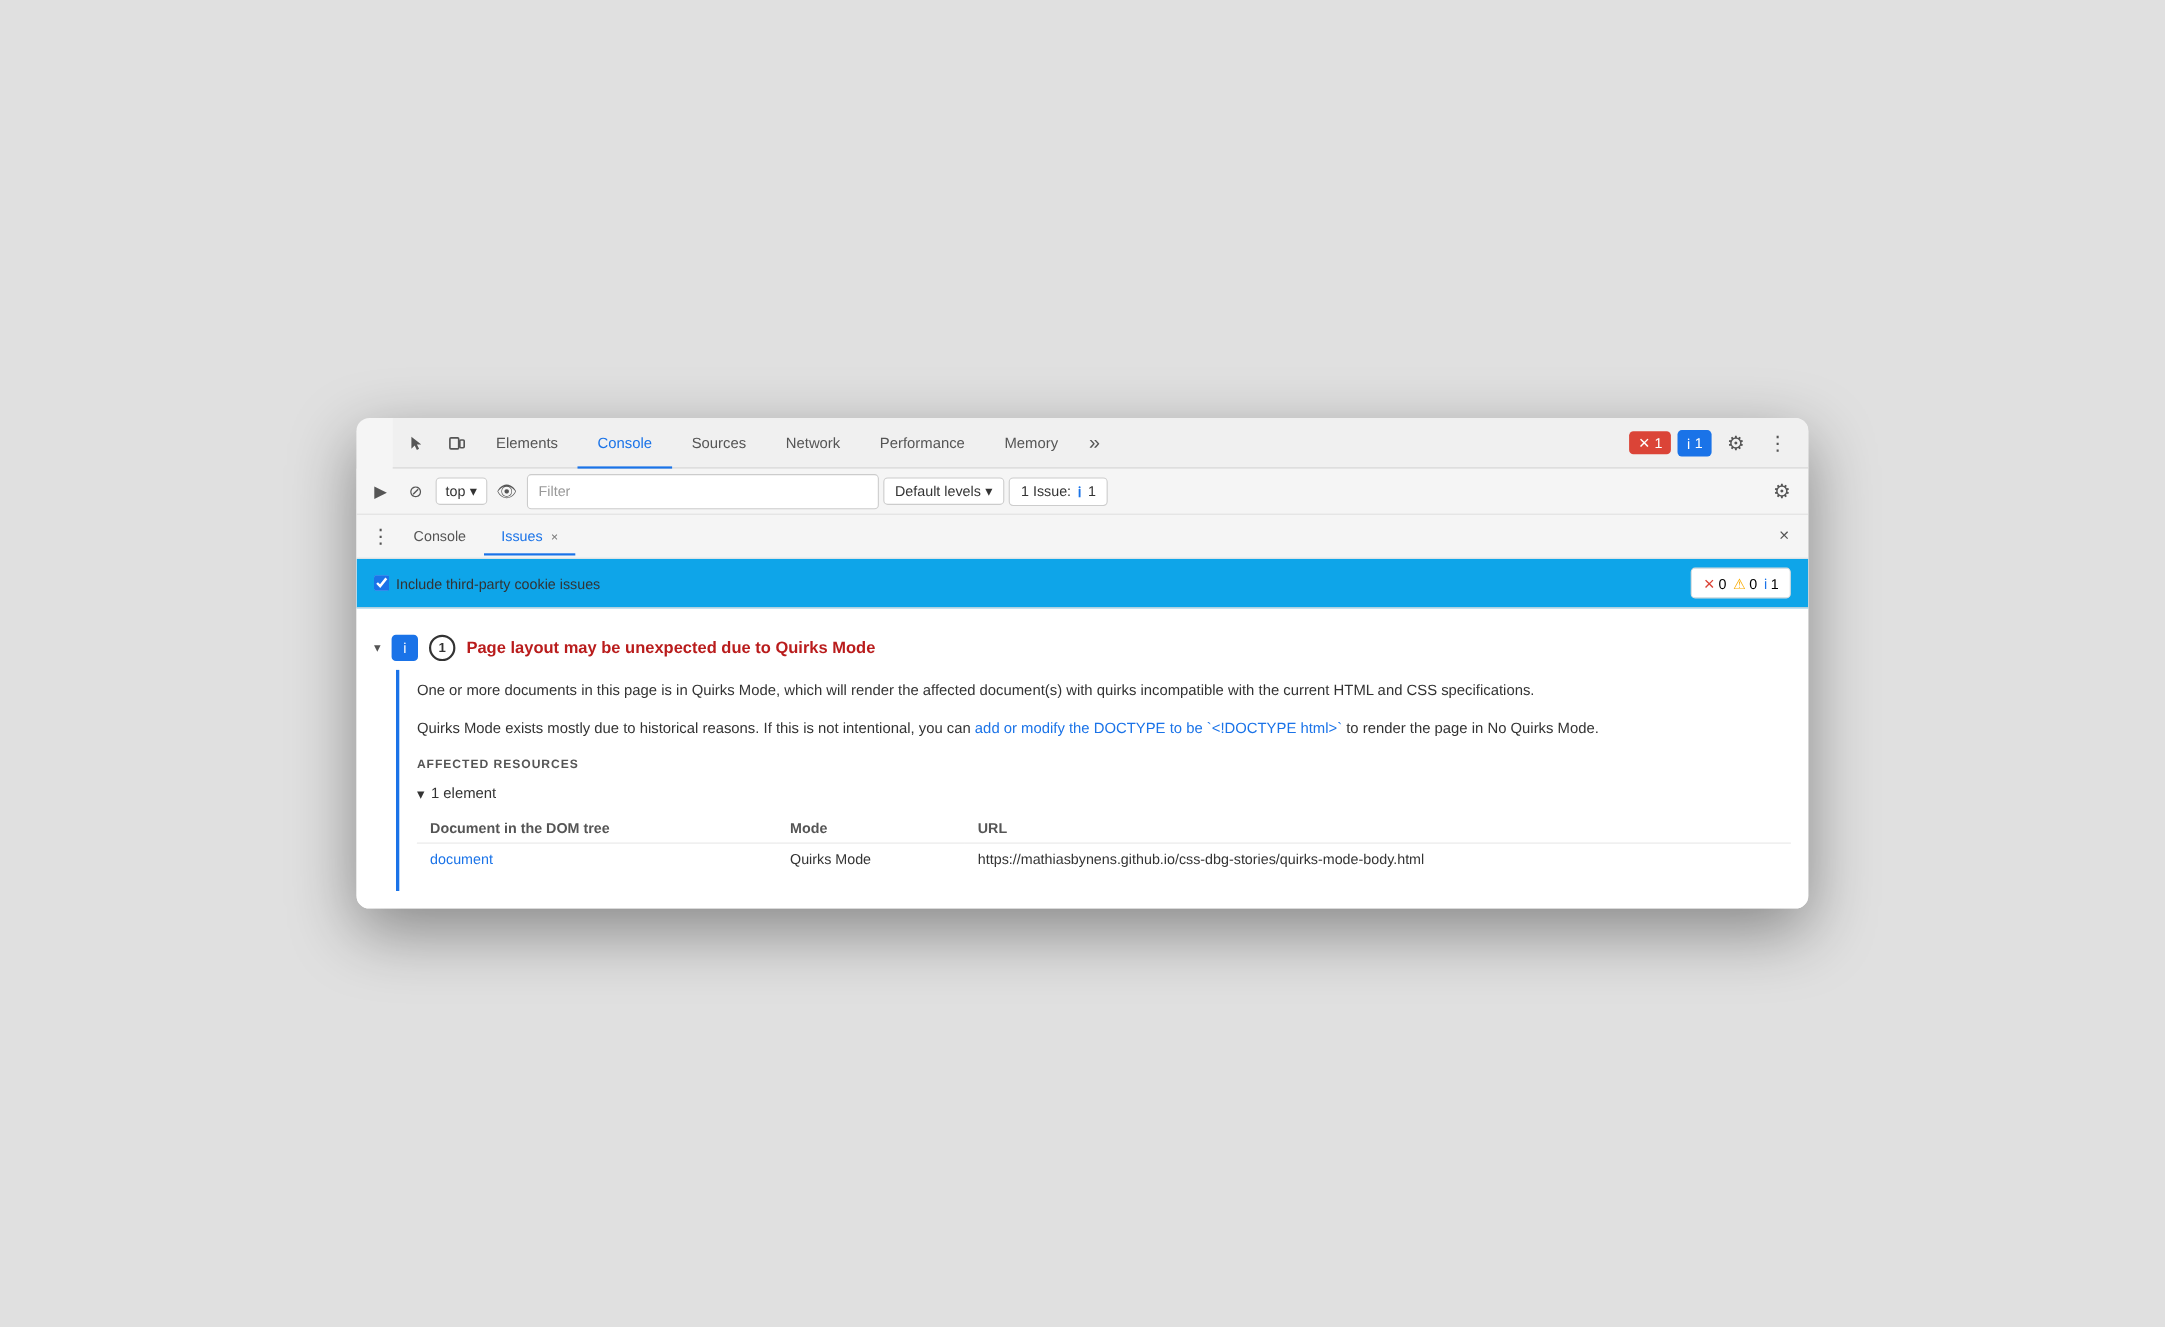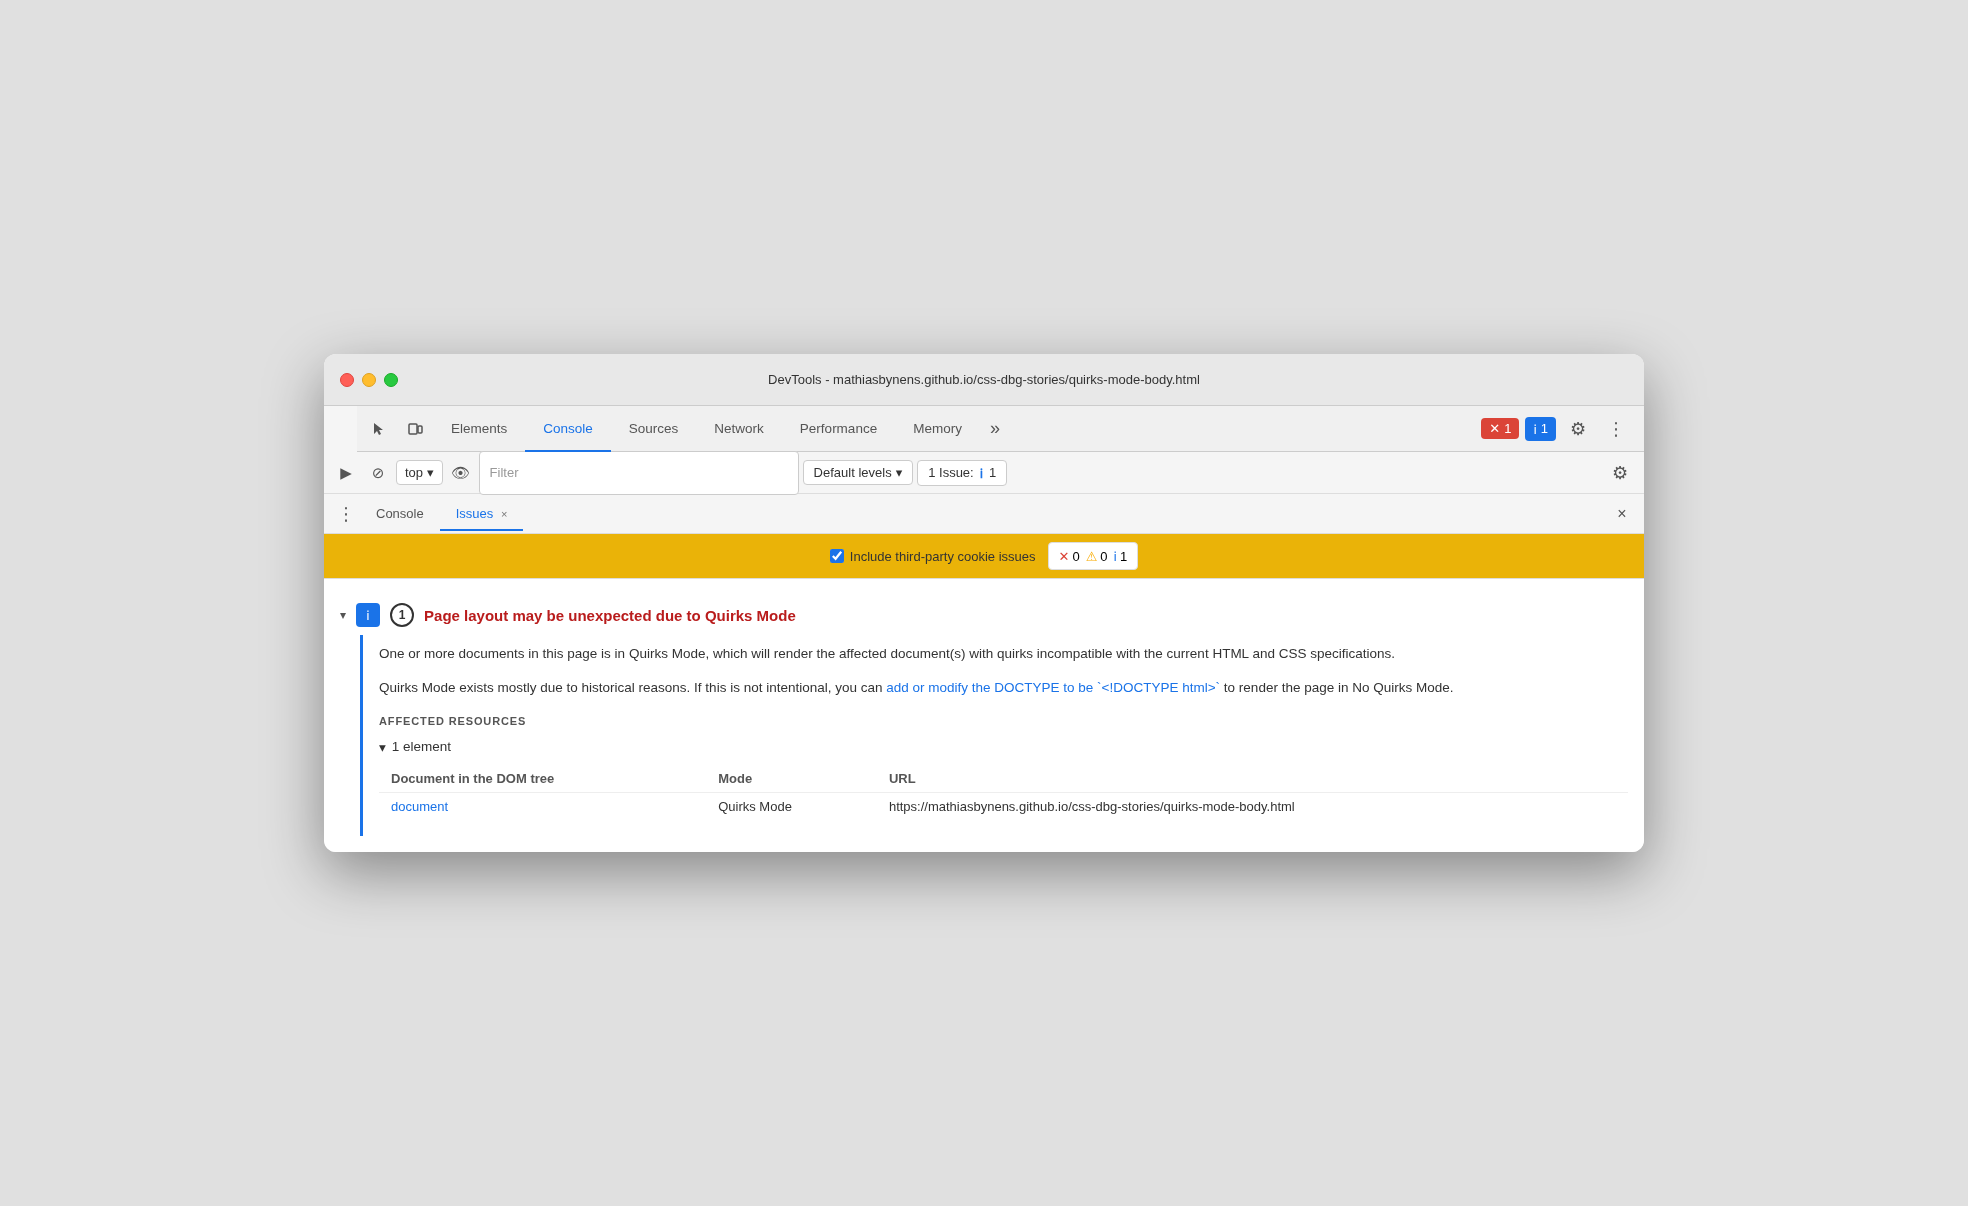--- a/index.html
+++ b/index.html
@@ -161,21 +161,21 @@
       padding: 4px 8px;
       border: 1px solid #ccc;
       border-radius: 4px;
       background: white;
       cursor: pointer;
       font-size: 13px;
       color: #333;
     }
     .filter-input {
       flex: 1;
-      height: 44px;
+      height: 32px;
       padding: 0 10px;
       border: 1px solid #ccc;
       border-radius: 4px;
       font-size: 13px;
       background: white;
       color: #333;
       max-width: 320px;
     }
     .filter-input::placeholder { color: #999; }
     .levels-btn {
@@ -253,27 +253,27 @@
       border-radius: 4px;
     }
     
     .issues-panel {
       background: white;
       flex: 1;
       overflow: auto;
     }
     
     .issues-filter-bar {
-      background: #eab308;
+      background: #0ea5e9;
       border-bottom: 1px solid #ddd;
       display: flex;
       align-items: center;
       padding: 8px 16px;
       gap: 12px;
-      justify-content: center;
+      justify-content: space-between;
     }
     .checkbox-label {
       display: flex;
       align-items: center;
       gap: 6px;
       font-size: 13px;
       color: #333;
       cursor: pointer;
     }
     .checkbox-label input { accent-color: #1a73e8; width: 14px; height: 14px; }
@@ -384,28 +384,20 @@
     }
     .resources-table tr:not(:last-child) td {
       border-bottom: 1px solid #f0f0f0;
     }
   </style>
 </head>
 <body>
 
 <div class="window">
 
-  <div class="title-bar">
-    <div class="traffic-lights">
-      <div class="traffic-light tl-red"></div>
-      <div class="traffic-light tl-yellow"></div>
-      <div class="traffic-light tl-green"></div>
-    </div>
-    <span class="title-bar-title">DevTools - mathiasbynens.github.io/css-dbg-stories/quirks-mode-body.html</span>
-  </div>
 
   <div class="toolbar">
     <button class="toolbar-btn">
       <svg width="16" height="16" viewBox="0 0 16 16">
         <path d="M3 2 L3 13 L6 10 L8 14 L10 13 L8 9 L12 9 Z" fill="#555"></path>
       </svg>
     </button>
     <button class="toolbar-btn">
       <svg width="16" height="16" viewBox="0 0 16 16">
         <rect x="2" y="3" width="8" height="10" rx="1" fill="none" stroke="#555" stroke-width="1.5"></rect>

